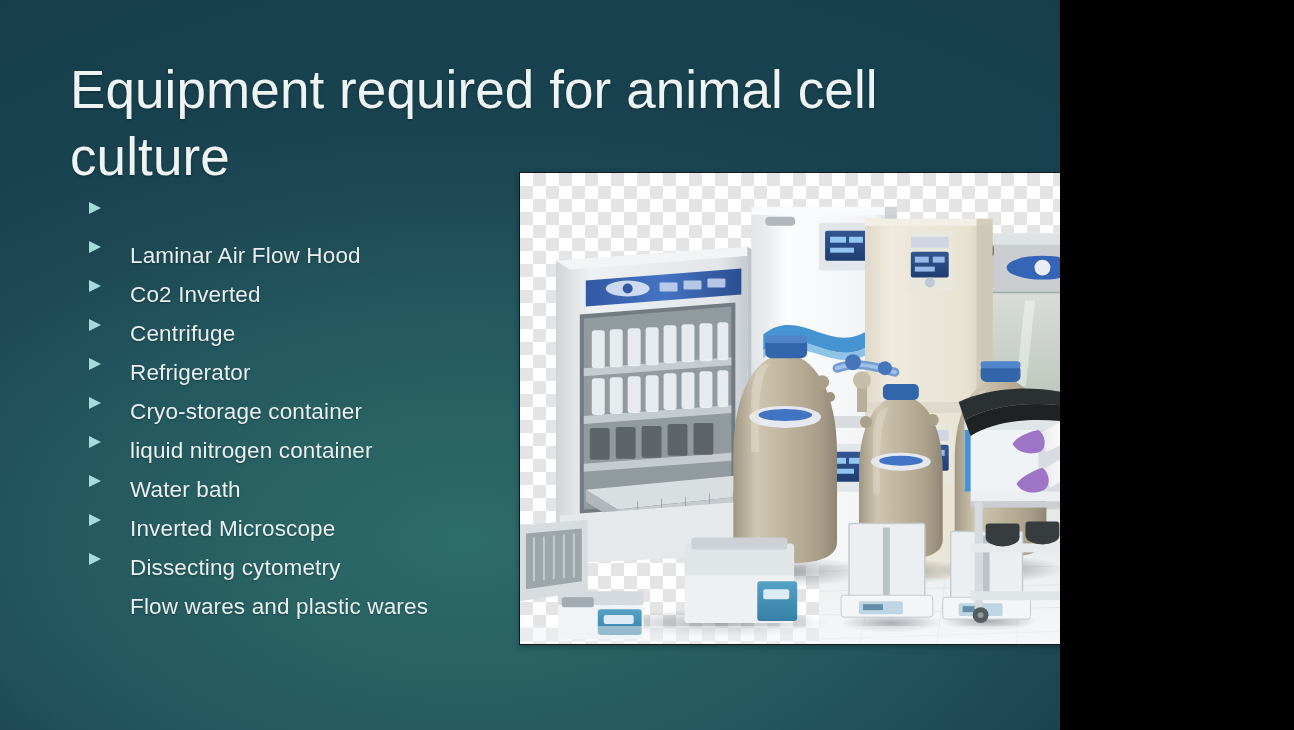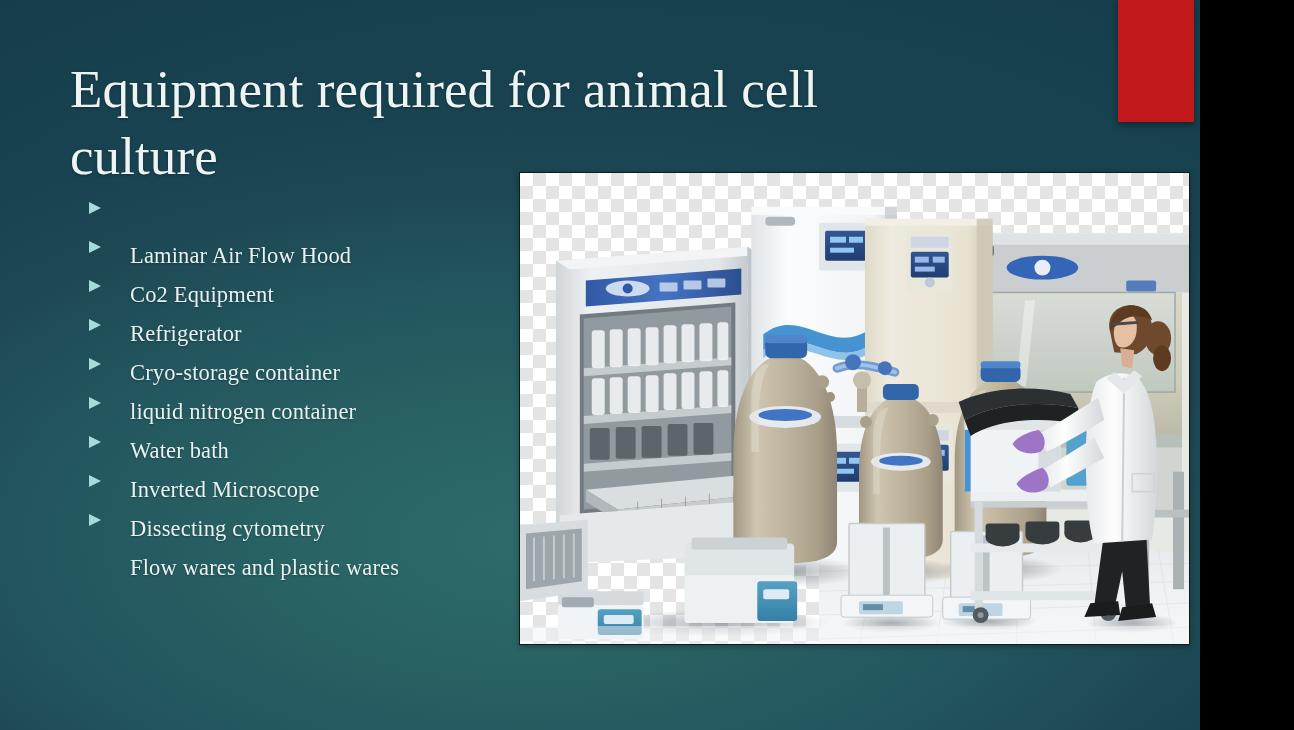--- a/index.html
+++ b/index.html
@@ -5,24 +5,24 @@
 <style>
   html, body {
     margin: 0;
     padding: 0;
     background: #000;
   }
   * { box-sizing: border-box; }
 
   .slide {
     position: relative;
-    width: 1200px;
+    width: 1060px;
     height: 730px;
     overflow: hidden;
-    font-family: Liberation Serif, serif;
+    font-family: Liberation Sans, sans-serif;
     background-color: #1c4a57;
     background-image:
       radial-gradient(ellipse 75% 62% at 44% 74%, #2e6b6b 0%, #296363 26%, #23565f 55%, #1c4753 80%, #184250 100%);
   }
 
   
   .slide::after {
     content: "";
     position: absolute;
     inset: 0;
@@ -146,23 +146,31 @@
       </span>
       <span class="bullet-label">Laminar Air Flow Hood</span>
     </li>
 
     <li class="bullet-item">
       <span class="bullet-marker">
         <svg width="14" height="14" viewBox="0 0 14 14">
             <polygon points="1,1 13,7 1,13" fill="#a6dbdb"></polygon>
           </svg>
       </span>
-      <span class="bullet-label">Co2 Equipment</span>
-    </li>
-
+      <span class="bullet-label">Co2 Inverted</span>
+    </li>
+
+    <li class="bullet-item">
+      <span class="bullet-marker">
+        <svg width="14" height="14" viewBox="0 0 14 14">
+            <polygon points="1,1 13,7 1,13" fill="#a6dbdb"></polygon>
+          </svg>
+      </span>
+      <span class="bullet-label">Centrifuge</span>
+    </li>
 
     <li class="bullet-item">
       <span class="bullet-marker">
         <svg width="14" height="14" viewBox="0 0 14 14">
             <polygon points="1,1 13,7 1,13" fill="#a6dbdb"></polygon>
           </svg>
       </span>
       <span class="bullet-label">Refrigerator</span>
     </li>
 

